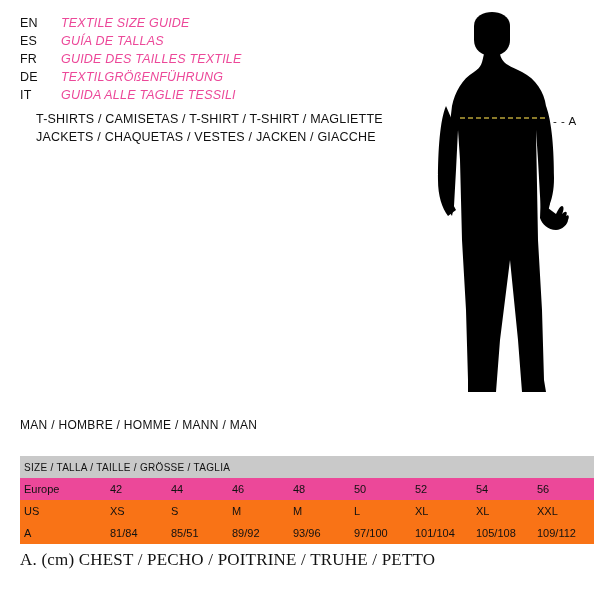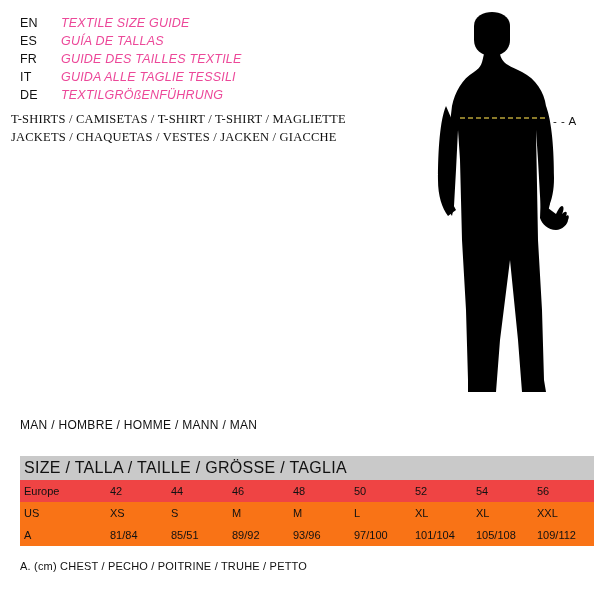--- a/index.html
+++ b/index.html
@@ -42,24 +42,23 @@
     color: #111;
   }
   .lang-text {
     color: #ec4899;
     font-style: italic;
   }
 
   
   .cat-block {
     position: absolute;
-    left: 11px;
+    left: 36px;
     top: 110px;
     width: 420px;
-    font-family: Liberation Serif, serif;
   }
   .cat-line {
     font-size: 12.5px;
     line-height: 18px;
     letter-spacing: 0.2px;
     color: #111;
   }
 
   
   .figure-wrap {
@@ -99,33 +98,34 @@
   }
   table.size-table td, table.size-table th {
     padding: 3px 0 3px 0;
     text-align: left;
     font-weight: normal;
     color: #111;
     height: 16px;
   }
   .hdr-row td {
     background: #c9c9c9;
-    font-size: 16px;
+    font-size: 10px;
     letter-spacing: 0.3px;
   }
-  .row-shade td { background: #ef4444; }
+  .row-shade td { background: #ec4899; }
   .row-plain td { background: #f97316; }
   .col-label { padding-left: 4px !important; width: 86px; }
   .cell { padding-left: 4px !important; }
 
   .table-foot {
-    margin-top: 14px;
-    font-size: 11px;
+    margin-top: 6px;
+    font-size: 17px;
     letter-spacing: 0.2px;
     color: #111;
+    font-family: Liberation Serif, serif;
   }
 </style>
 </head>
 <body>
 
 <div class="page">
 
   <div class="lang-block">
     <div class="lang-row">
       <span class="lang-code">EN</span>
@@ -133,26 +133,26 @@
     </div>
     <div class="lang-row">
       <span class="lang-code">ES</span>
       <span class="lang-text">GUÍA DE TALLAS</span>
     </div>
     <div class="lang-row">
       <span class="lang-code">FR</span>
       <span class="lang-text">GUIDE DES TAILLES TEXTILE</span>
     </div>
     <div class="lang-row">
+      <span class="lang-code">DE</span>
+      <span class="lang-text">TEXTILGRÖßENFÜHRUNG</span>
+    </div>
+    <div class="lang-row">
       <span class="lang-code">IT</span>
       <span class="lang-text">GUIDA ALLE TAGLIE TESSILI</span>
-    </div>
-    <div class="lang-row">
-      <span class="lang-code">DE</span>
-      <span class="lang-text">TEXTILGRÖßENFÜHRUNG</span>
     </div>
   </div>
 
   <div class="cat-block">
     <div class="cat-line">T-SHIRTS / CAMISETAS / T-SHIRT / T-SHIRT / MAGLIETTE</div>
     <div class="cat-line">JACKETS / CHAQUETAS / VESTES / JACKEN / GIACCHE</div>
   </div>
 
   <div class="figure-wrap">
     <svg width="200" height="400" viewBox="0 0 200 400">

